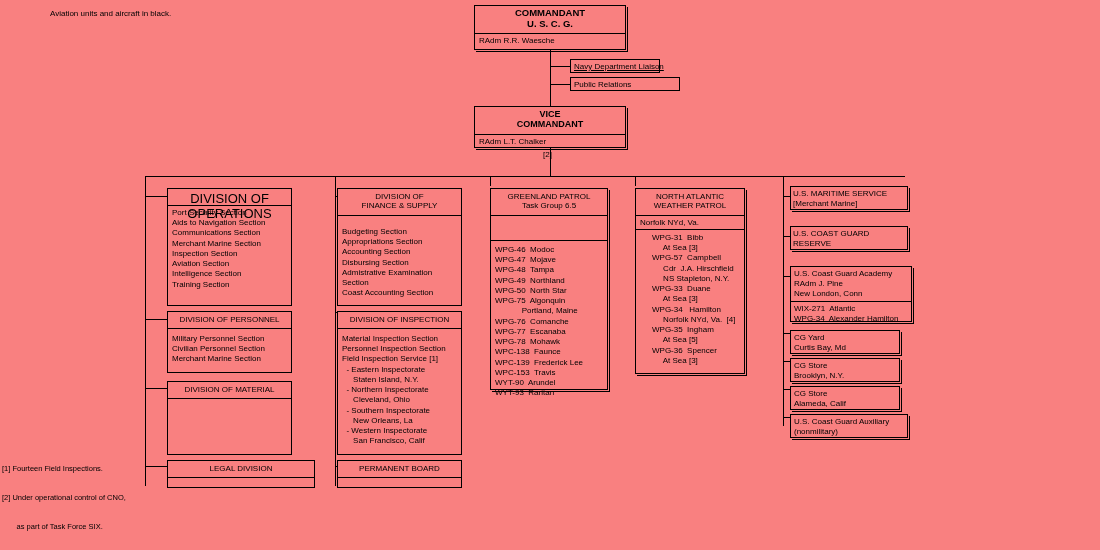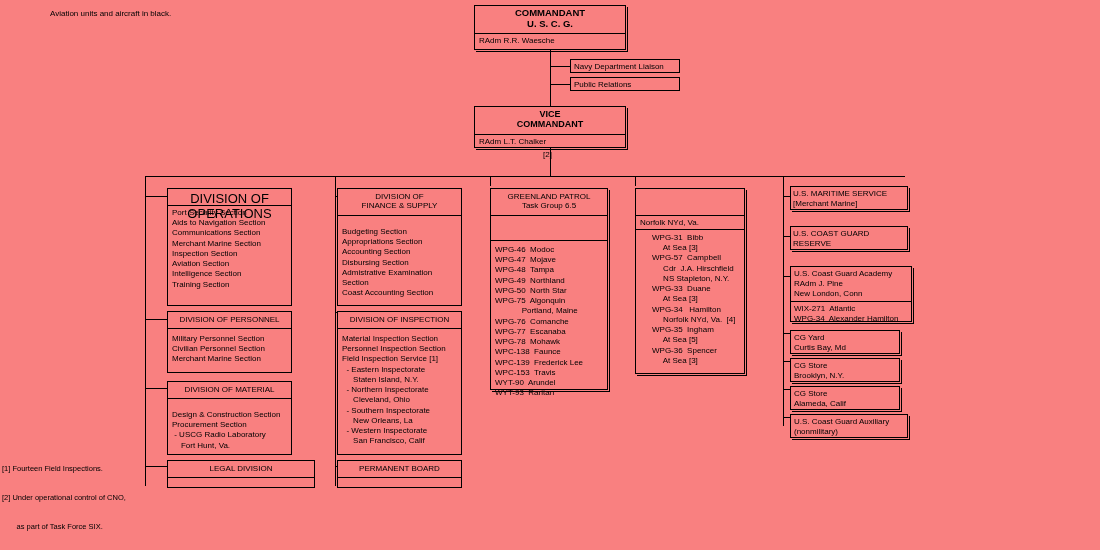--- a/index.html
+++ b/index.html
@@ -75,21 +75,21 @@
 </div>
 
 <div class="line vline" style="left:627px;top:7px;height:45px;"></div>
 <div class="line hline" style="left:476px;top:51px;width:152px;"></div>
 
 <div class="line vline" style="left:550px;top:50px;height:56px;"></div>
 
 <div class="line hline" style="left:550px;top:66px;width:20px;"></div>
 <div class="line hline" style="left:550px;top:84px;width:20px;"></div>
 
-<div class="box" style="left:570px;top:59px;width:110px;height:14px;">
+<div class="box" style="left:570px;top:59px;width:90px;height:14px;text-decoration:underline;">
   <div class="body" style="padding:2px 3px;"><span class="ln">Navy Department Liaison</span></div>
 </div>
 <div class="box" style="left:570px;top:77px;width:110px;height:14px;">
   <div class="body" style="padding:2px 3px;"><span class="ln">Public Relations</span></div>
 </div>
 
 <div class="box" style="left:474px;top:106px;width:152px;height:42px;">
   <div class="hdr" style="font-size:9px;">
     <div>VICE</div>
     <div>COMMANDANT</div>
@@ -155,26 +155,20 @@
   <div class="body" style="position:absolute;top:20px;left:0;width:100%;">
     <div class="ln">Military Personnel Section</div>
     <div class="ln">Civilian Personnel Section</div>
     <div class="ln">Merchant Marine Section</div>
   </div>
 </div>
 
 <div class="box" style="left:167px;top:381px;width:125px;height:74px;">
   <div class="hdr ctr" style="font-weight:normal;font-size:8px;padding-top:3px;padding-bottom:3px;">DIVISION OF MATERIAL</div>
   <div class="divider" style="position:absolute;left:0;top:16px;width:100%;"></div>
-  <div class="body" style="position:absolute;top:26px;left:0;width:100%;">
-    <div class="ln">Design &amp; Construction Section</div>
-    <div class="ln">Procurement Section</div>
-    <div class="ln"> - USCG Radio Laboratory</div>
-    <div class="ln">    Fort Hunt, Va.</div>
-  </div>
 </div>
 
 <div class="box" style="left:167px;top:460px;width:148px;height:28px;">
   <div class="hdr ctr" style="font-weight:normal;font-size:8px;padding-top:3px;padding-bottom:3px;">LEGAL DIVISION</div>
   <div class="divider" style="position:absolute;left:0;top:16px;width:100%;"></div>
 </div>
 
 <div class="box" style="left:337px;top:188px;width:125px;height:118px;">
   <div class="hdr ctr" style="font-weight:normal;font-size:8px;padding-top:3px;">
     <div>DIVISION OF</div>
@@ -237,20 +231,24 @@
     <div class="ln">WPC-139  Frederick Lee</div>
     <div class="ln">WPC-153  Travis</div>
     <div class="ln">WYT-90  Arundel</div>
     <div class="ln">WYT-93  Raritan</div>
   </div>
 </div>
 <div class="line vline" style="left:609px;top:190px;height:202px;"></div>
 <div class="line hline" style="left:492px;top:391px;width:118px;"></div>
 
 <div class="box" style="left:635px;top:188px;width:110px;height:186px;">
+  <div class="hdr ctr" style="font-weight:normal;font-size:8px;padding-top:3px;">
+    <div>NORTH ATLANTIC</div>
+    <div>WEATHER PATROL</div>
+  </div>
   <div class="divider" style="position:absolute;left:0;top:26px;width:100%;"></div>
   <div class="body" style="position:absolute;top:27px;left:0;width:100%;">
     <div class="ln">Norfolk NYd, Va.</div>
   </div>
   <div class="divider" style="position:absolute;left:0;top:40px;width:100%;"></div>
   <div class="body" style="position:absolute;top:42px;left:12px;width:100%;">
     <div class="ln">WPG-31  Bibb</div>
     <div class="ln">     At Sea [3]</div>
     <div class="ln">WPG-57  Campbell</div>
     <div class="ln">     Cdr  J.A. Hirschfield</div>

